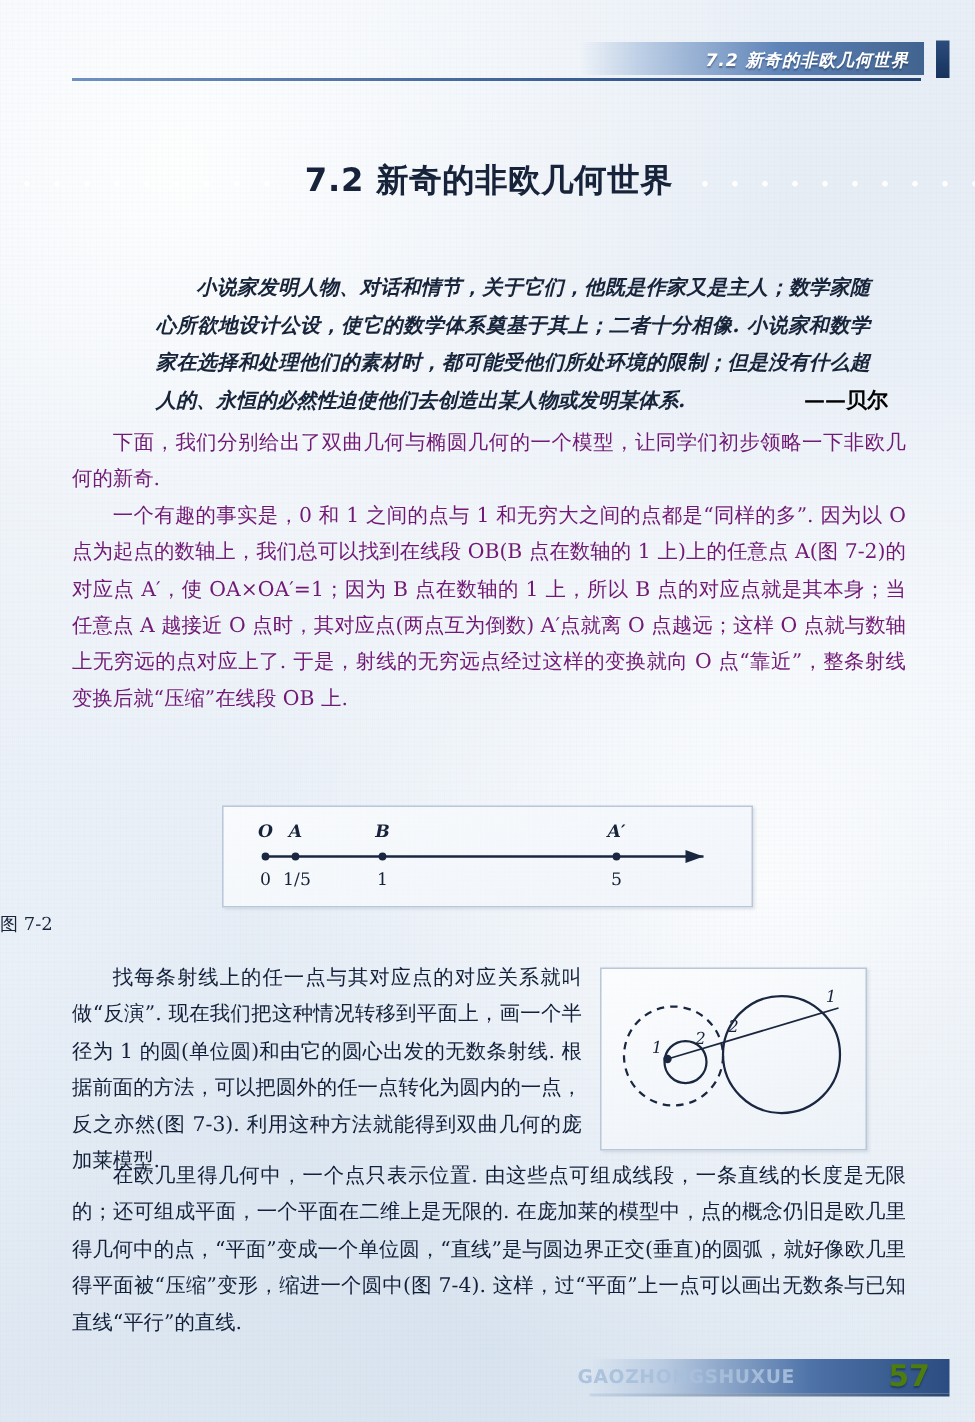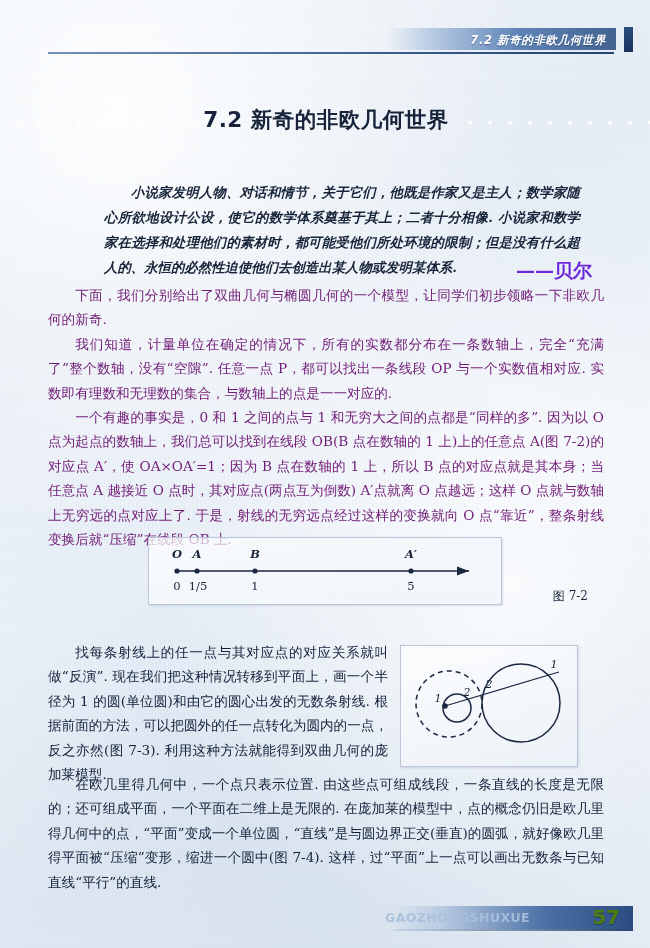--- a/index.html
+++ b/index.html
@@ -76,21 +76,21 @@
   
   .quote{
     position:absolute;left:92px;top:168px;width:500px;
     font-size:13.4px;line-height:25px;color:#17243a;
     font-family:"DejaVu Serif","Liberation Serif",serif;
     font-style:italic;font-weight:bold;text-align:justify;
   }
   .quote p{margin:12px;text-indent:2em;}
   .attrib{
     position:absolute;left:92px;top:258px;width:500px;text-align:right;
-    font-size:19px;color:#6d28d9;font-weight:bold;
+    font-size:14px;color:#000000;font-weight:bold;
     font-family:"DejaVu Serif","Liberation Serif",serif;
   }
 
   .body{
     position:absolute;left:48px;top:283px;width:556px;
     font-size:13.6px;line-height:24.4px;color:#701a75;
     font-family:"DejaVu Serif","Liberation Serif",serif;
     text-align:justify;
   }
   .body p{margin:0;text-indent:2em;}
@@ -116,21 +116,21 @@
     position:absolute;left:148px;top:537px;width:352px;height:66px;
     background:linear-gradient(145deg,rgba(255,255,255,.72),rgba(236,242,249,.55));
     border:1px solid #b9c7d9;
     box-shadow:1px 1px 2px rgba(120,140,165,.25);
   }
   .fig2 svg{display:block;}
   .figcap{
     position:absolute;font-size:12px;color:#17243a;
     font-family:"DejaVu Serif","Liberation Serif",serif;
   }
-  .cap2{left:0;top:588px;width:588px;text-align:right;}
+  .cap2{left:0;top:608px;width:588px;text-align:left;}
 
   
   .fig3{
     position:absolute;left:400px;top:645px;width:176px;height:120px;
     background:linear-gradient(145deg,rgba(255,255,255,.72),rgba(236,242,249,.5));
     border:1px solid #b9c7d9;
     box-shadow:1px 1px 2px rgba(120,140,165,.25);
   }
   .cap3{left:400px;top:768px;width:176px;text-align:center;}
 
@@ -176,21 +176,20 @@
     <div class="title-txt">7.2   新奇的非欧几何世界</div>
   </div>
 
   <div class="quote">
     <p>小说家发明人物、对话和情节，关于它们，他既是作家又是主人；数学家随心所欲地设计公设，使它的数学体系奠基于其上；二者十分相像. 小说家和数学家在选择和处理他们的素材时，都可能受他们所处环境的限制；但是没有什么超人的、永恒的必然性迫使他们去创造出某人物或发明某体系.</p>
   </div>
   <div class="attrib">——贝尔</div>
 
   <div class="body">
     <p>下面，我们分别给出了双曲几何与椭圆几何的一个模型，让同学们初步领略一下非欧几何的新奇.</p>
-    <p>我们知道，计量单位在确定的情况下，所有的实数都分布在一条数轴上，完全“充满了”整个数轴，没有“空隙”. 任意一点 P，都可以找出一条线段 OP 与一个实数值相对应. 实数即有理数和无理数的集合，与数轴上的点是一一对应的.</p>
     <p>一个有趣的事实是，0 和 1 之间的点与 1 和无穷大之间的点都是“同样的多”. 因为以 O 点为起点的数轴上，我们总可以找到在线段 OB(B 点在数轴的 1 上)上的任意点 A(图 7-2)的对应点 A′，使 OA×OA′=1；因为 B 点在数轴的 1 上，所以 B 点的对应点就是其本身；当任意点 A 越接近 O 点时，其对应点(两点互为倒数) A′点就离 O 点越远；这样 O 点就与数轴上无穷远的点对应上了. 于是，射线的无穷远点经过这样的变换就向 O 点“靠近”，整条射线变换后就“压缩”在线段 OB 上.</p>
   </div>
 
   <div class="fig2">
     <svg width="350" height="64" viewBox="0 0 350 64">
 
       <line x1="28" y1="33" x2="320" y2="33" stroke="#1a2740" stroke-width="1.6"></line>
       <polygon points="320,33 308,28.6 308,37.4" fill="#1a2740"></polygon>
 
       <circle cx="28" cy="33" r="2.6" fill="#1a2740"></circle>

